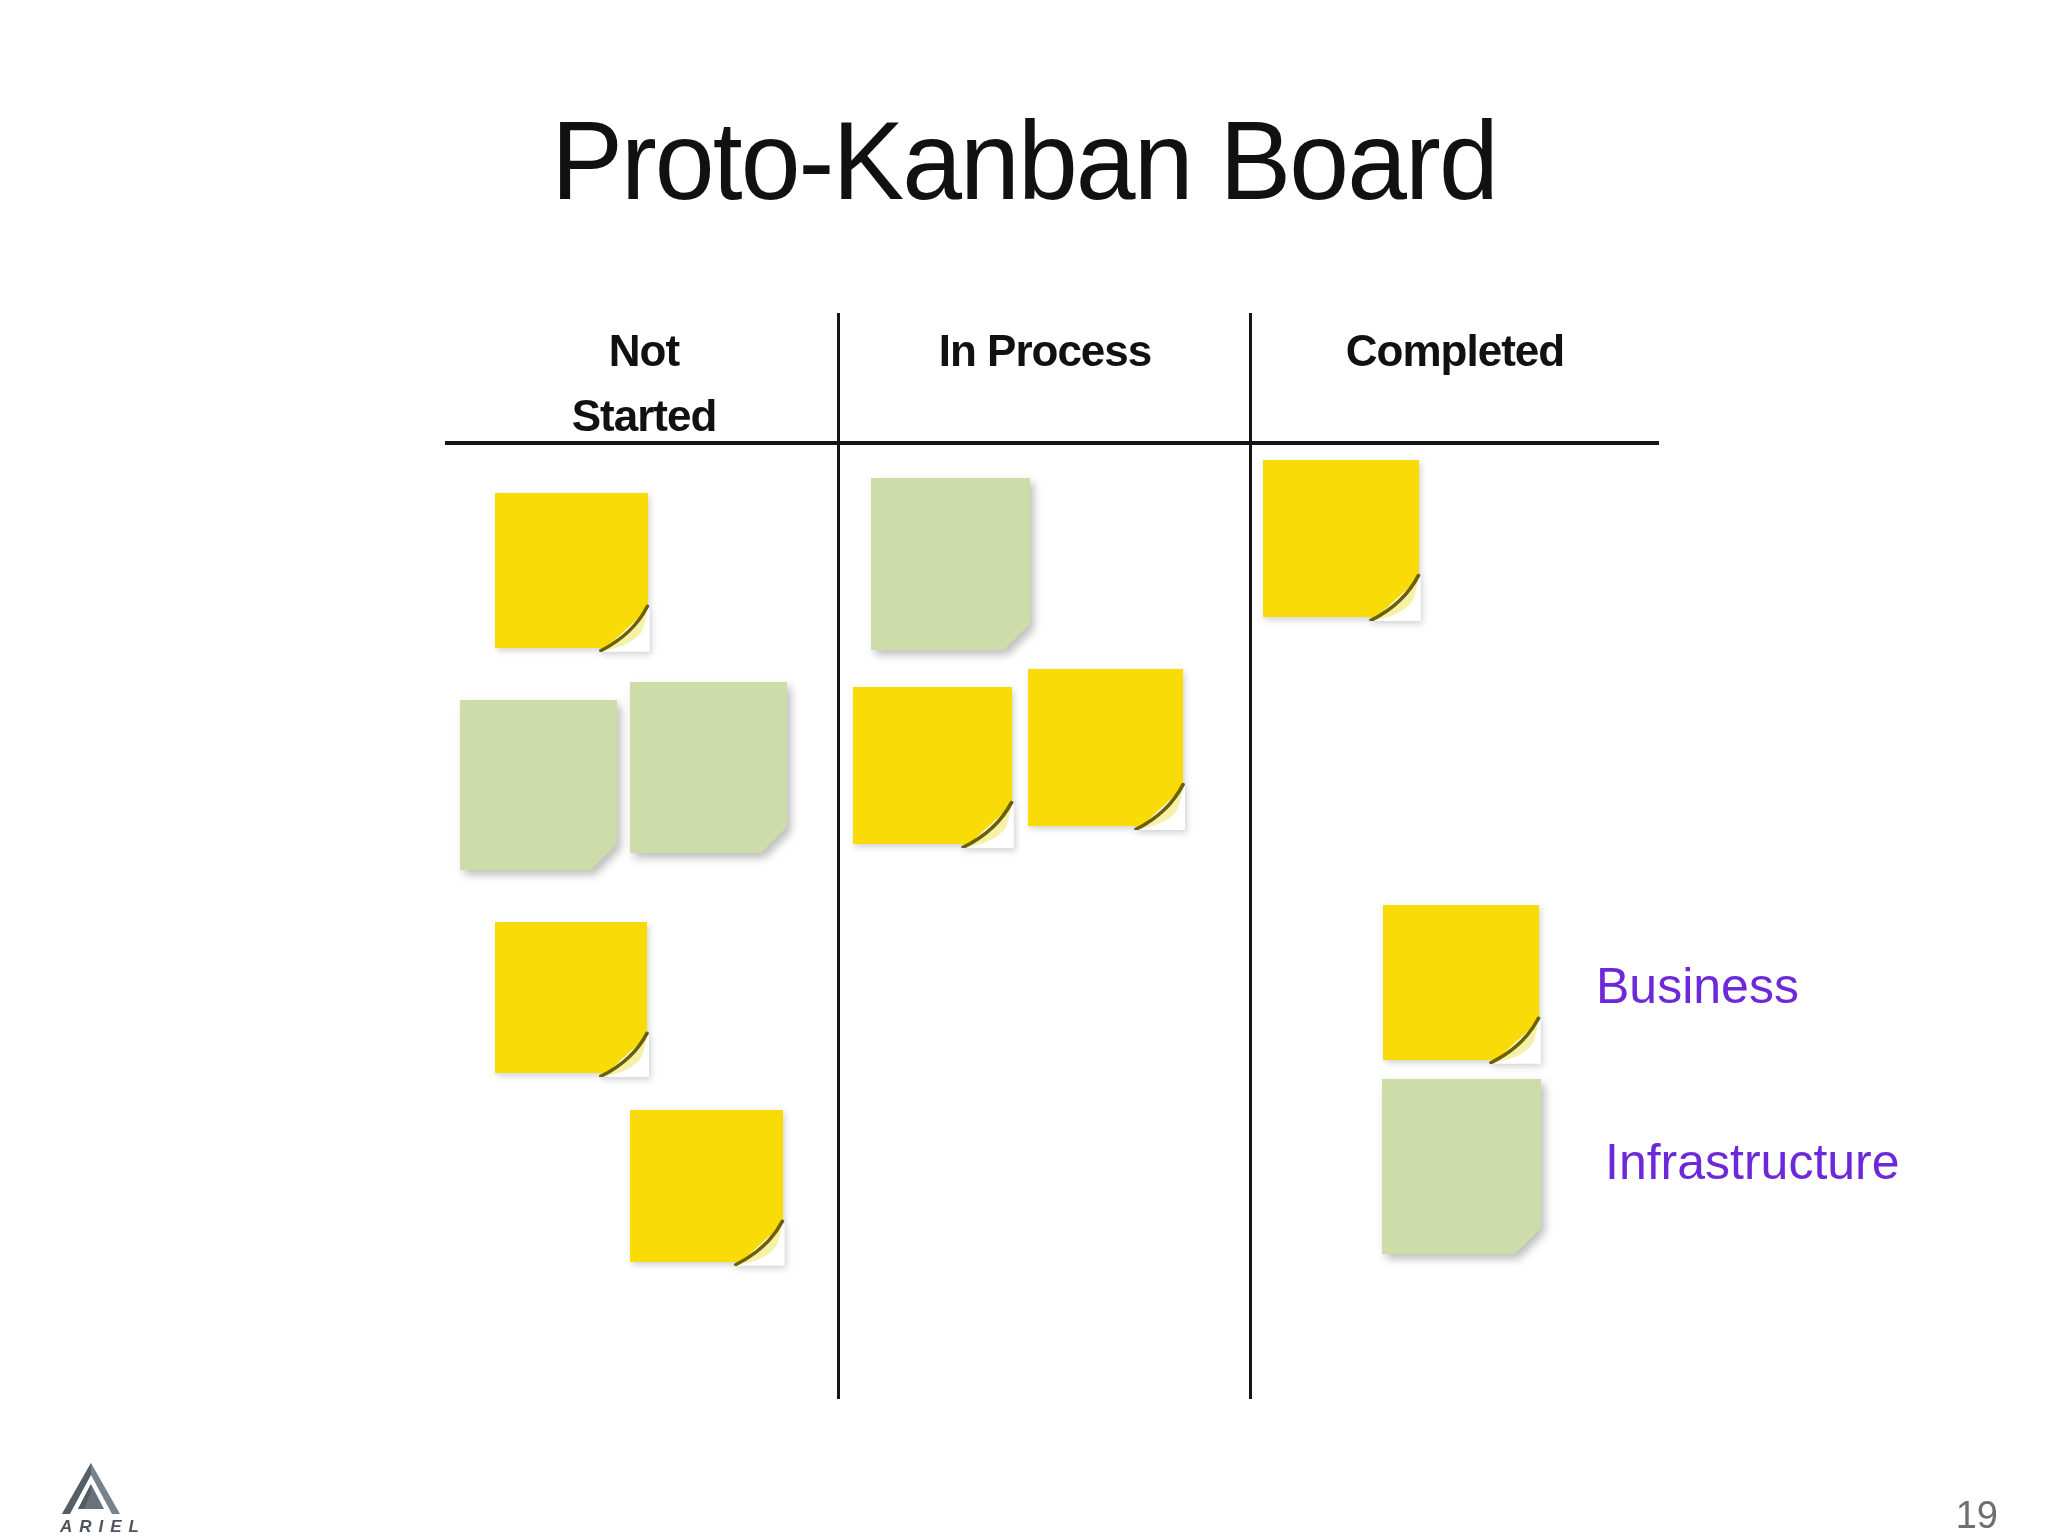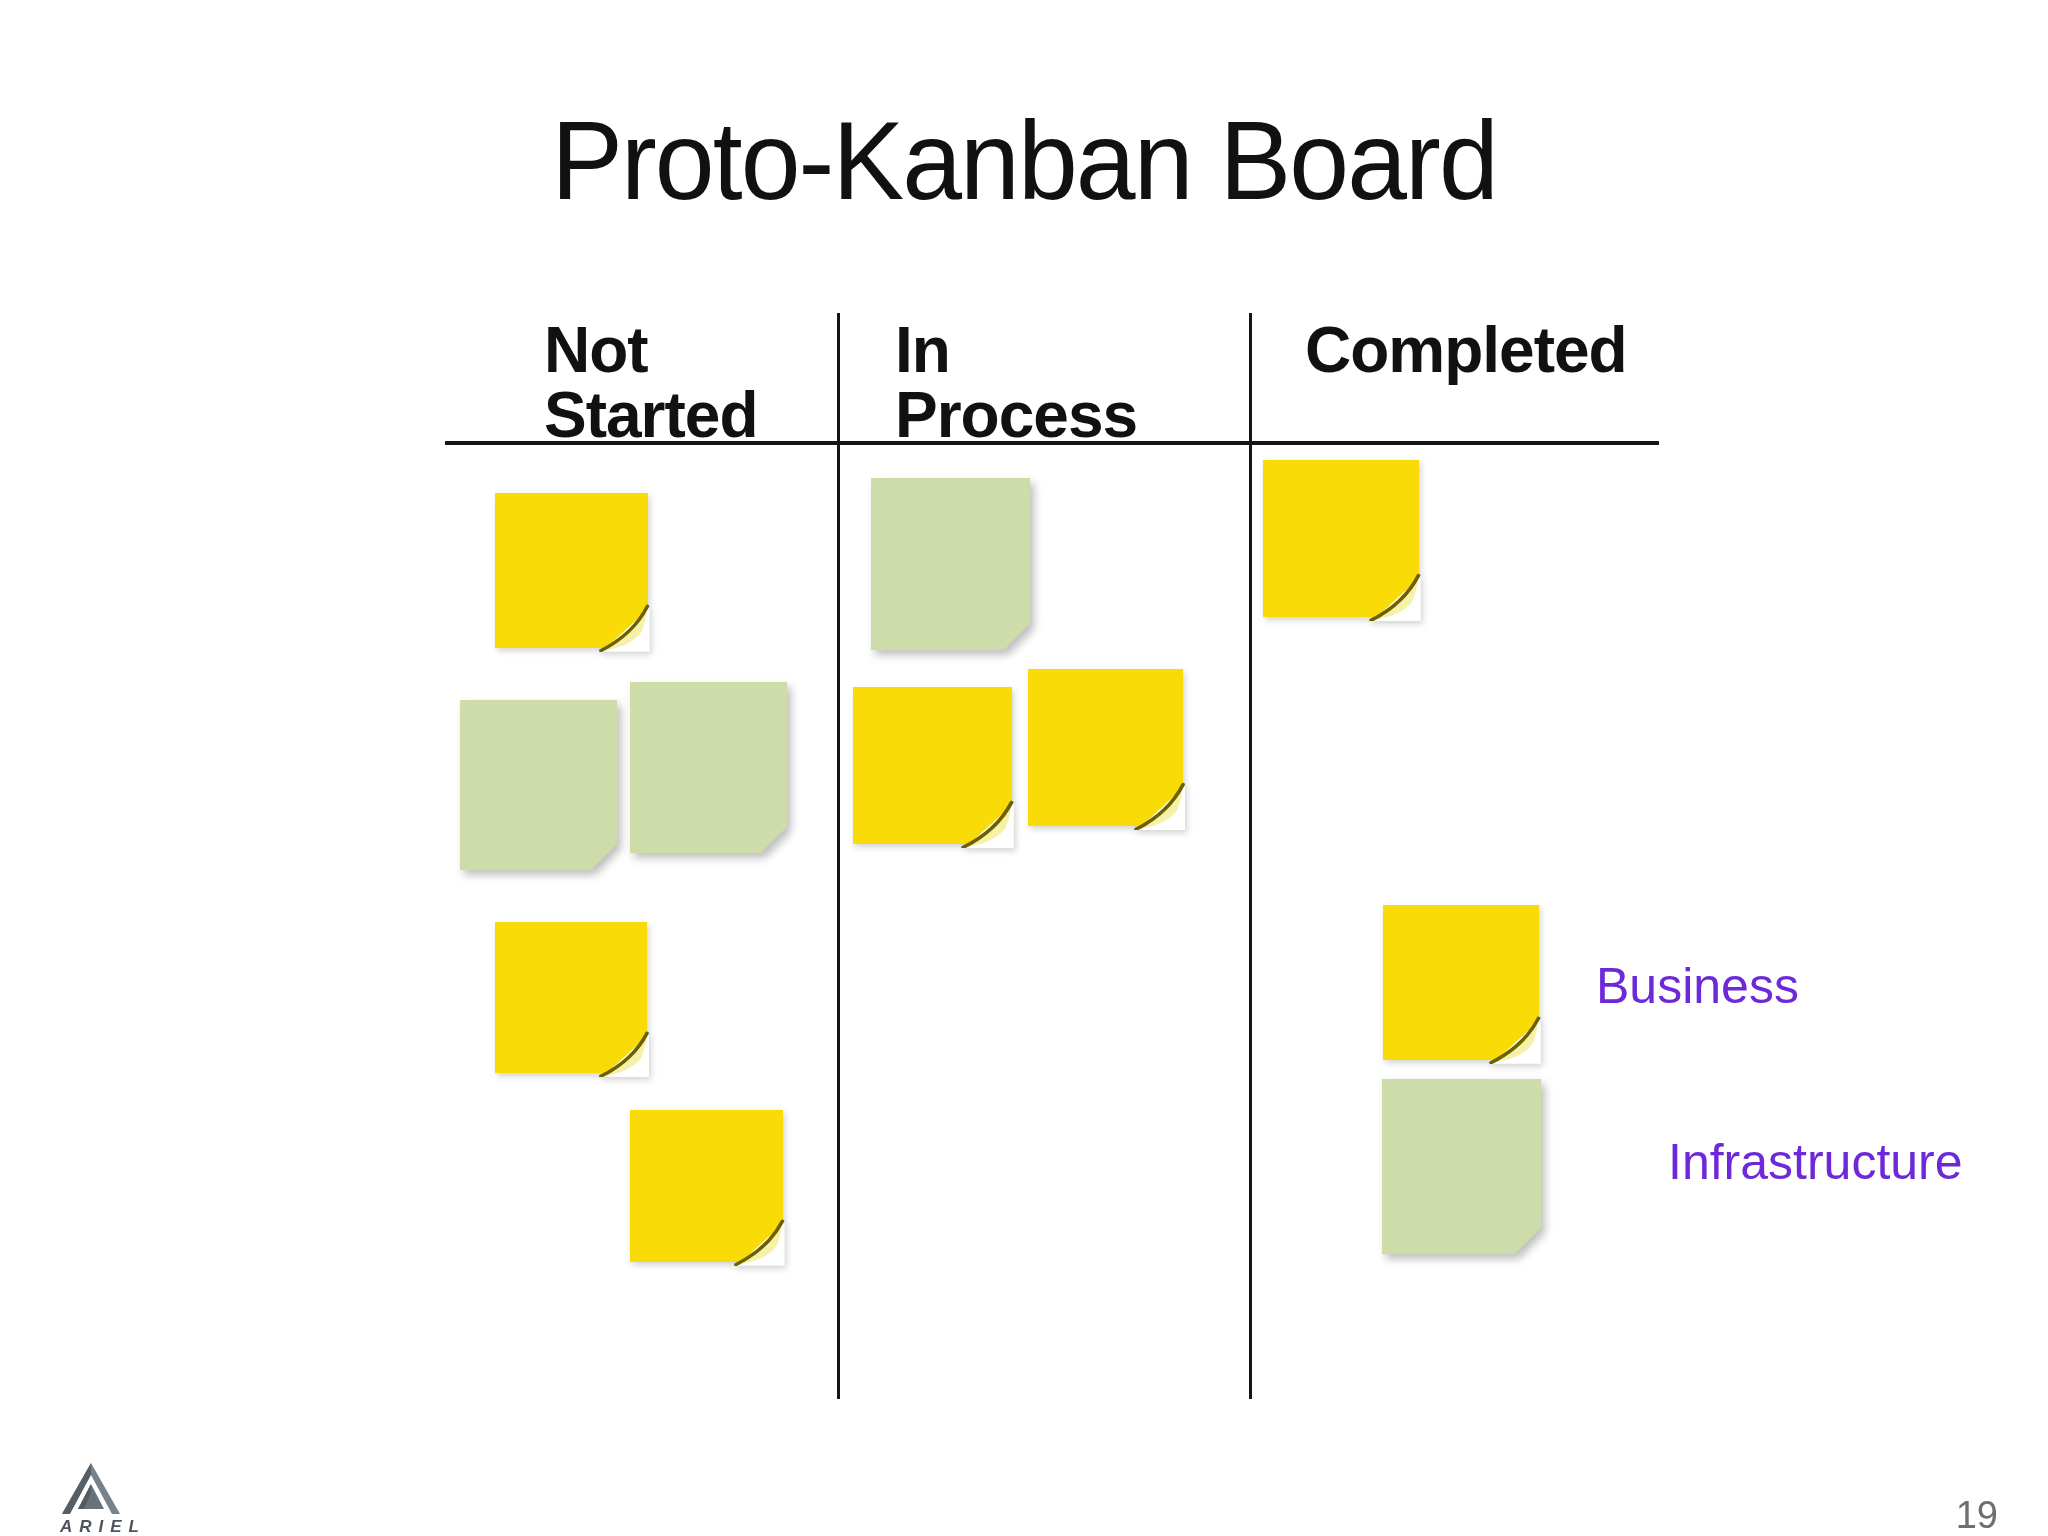--- a/index.html
+++ b/index.html
@@ -25,23 +25,23 @@
 
   
   .hline{left:445px;top:441px;width:1214px;height:4px;background:#151515;}
   .vline{top:313px;width:3px;height:1086px;background:#151515;}
   .vline.v1{left:837px;}
   .vline.v2{left:1249px;}
 
   
   .col-header{
     top:318px;
-    font-size:64px;font-weight:700;
+    font-size:44px;font-weight:700;
     letter-spacing:-1px;
-    text-align:left;
+    text-align:center;
     line-height:65px;
     color:#111;
   }
   .col-header.c1{left:544px;width:200px;}
   .col-header.c2{left:895px;width:300px;}
   .col-header.c3{left:1305px;width:300px;}
 
   
   .note{position:absolute;}
   .note .body{position:relative;width:100%;height:100%;}
@@ -57,21 +57,21 @@
     clip-path:polygon(0 0,100% 0,100% calc(100% - 26px),calc(100% - 26px) 100%,0 100%);
   }
 
   
   .legend-label{
     font-size:50px;font-weight:400;color:#6d28d9;
     transform:translateY(-50%);
     white-space:nowrap;
   }
   .legend-label.l1{left:1596px;top:986px;}
-  .legend-label.l2{left:1668px;top:1162px;}
+  .legend-label.l2{left:1605px;top:1162px;}
 
   
   .logo{left:36px;top:1462px;width:110px;text-align:center;}
   .logo svg{display:block;margin:0 auto;}
   .logo-text{
     font-size:17px;font-weight:700;font-style:italic;
     letter-spacing:7px;color:#4d545c;margin-top:1px;
     padding-left:5px; 
     white-space:nowrap;
     text-align:right;

